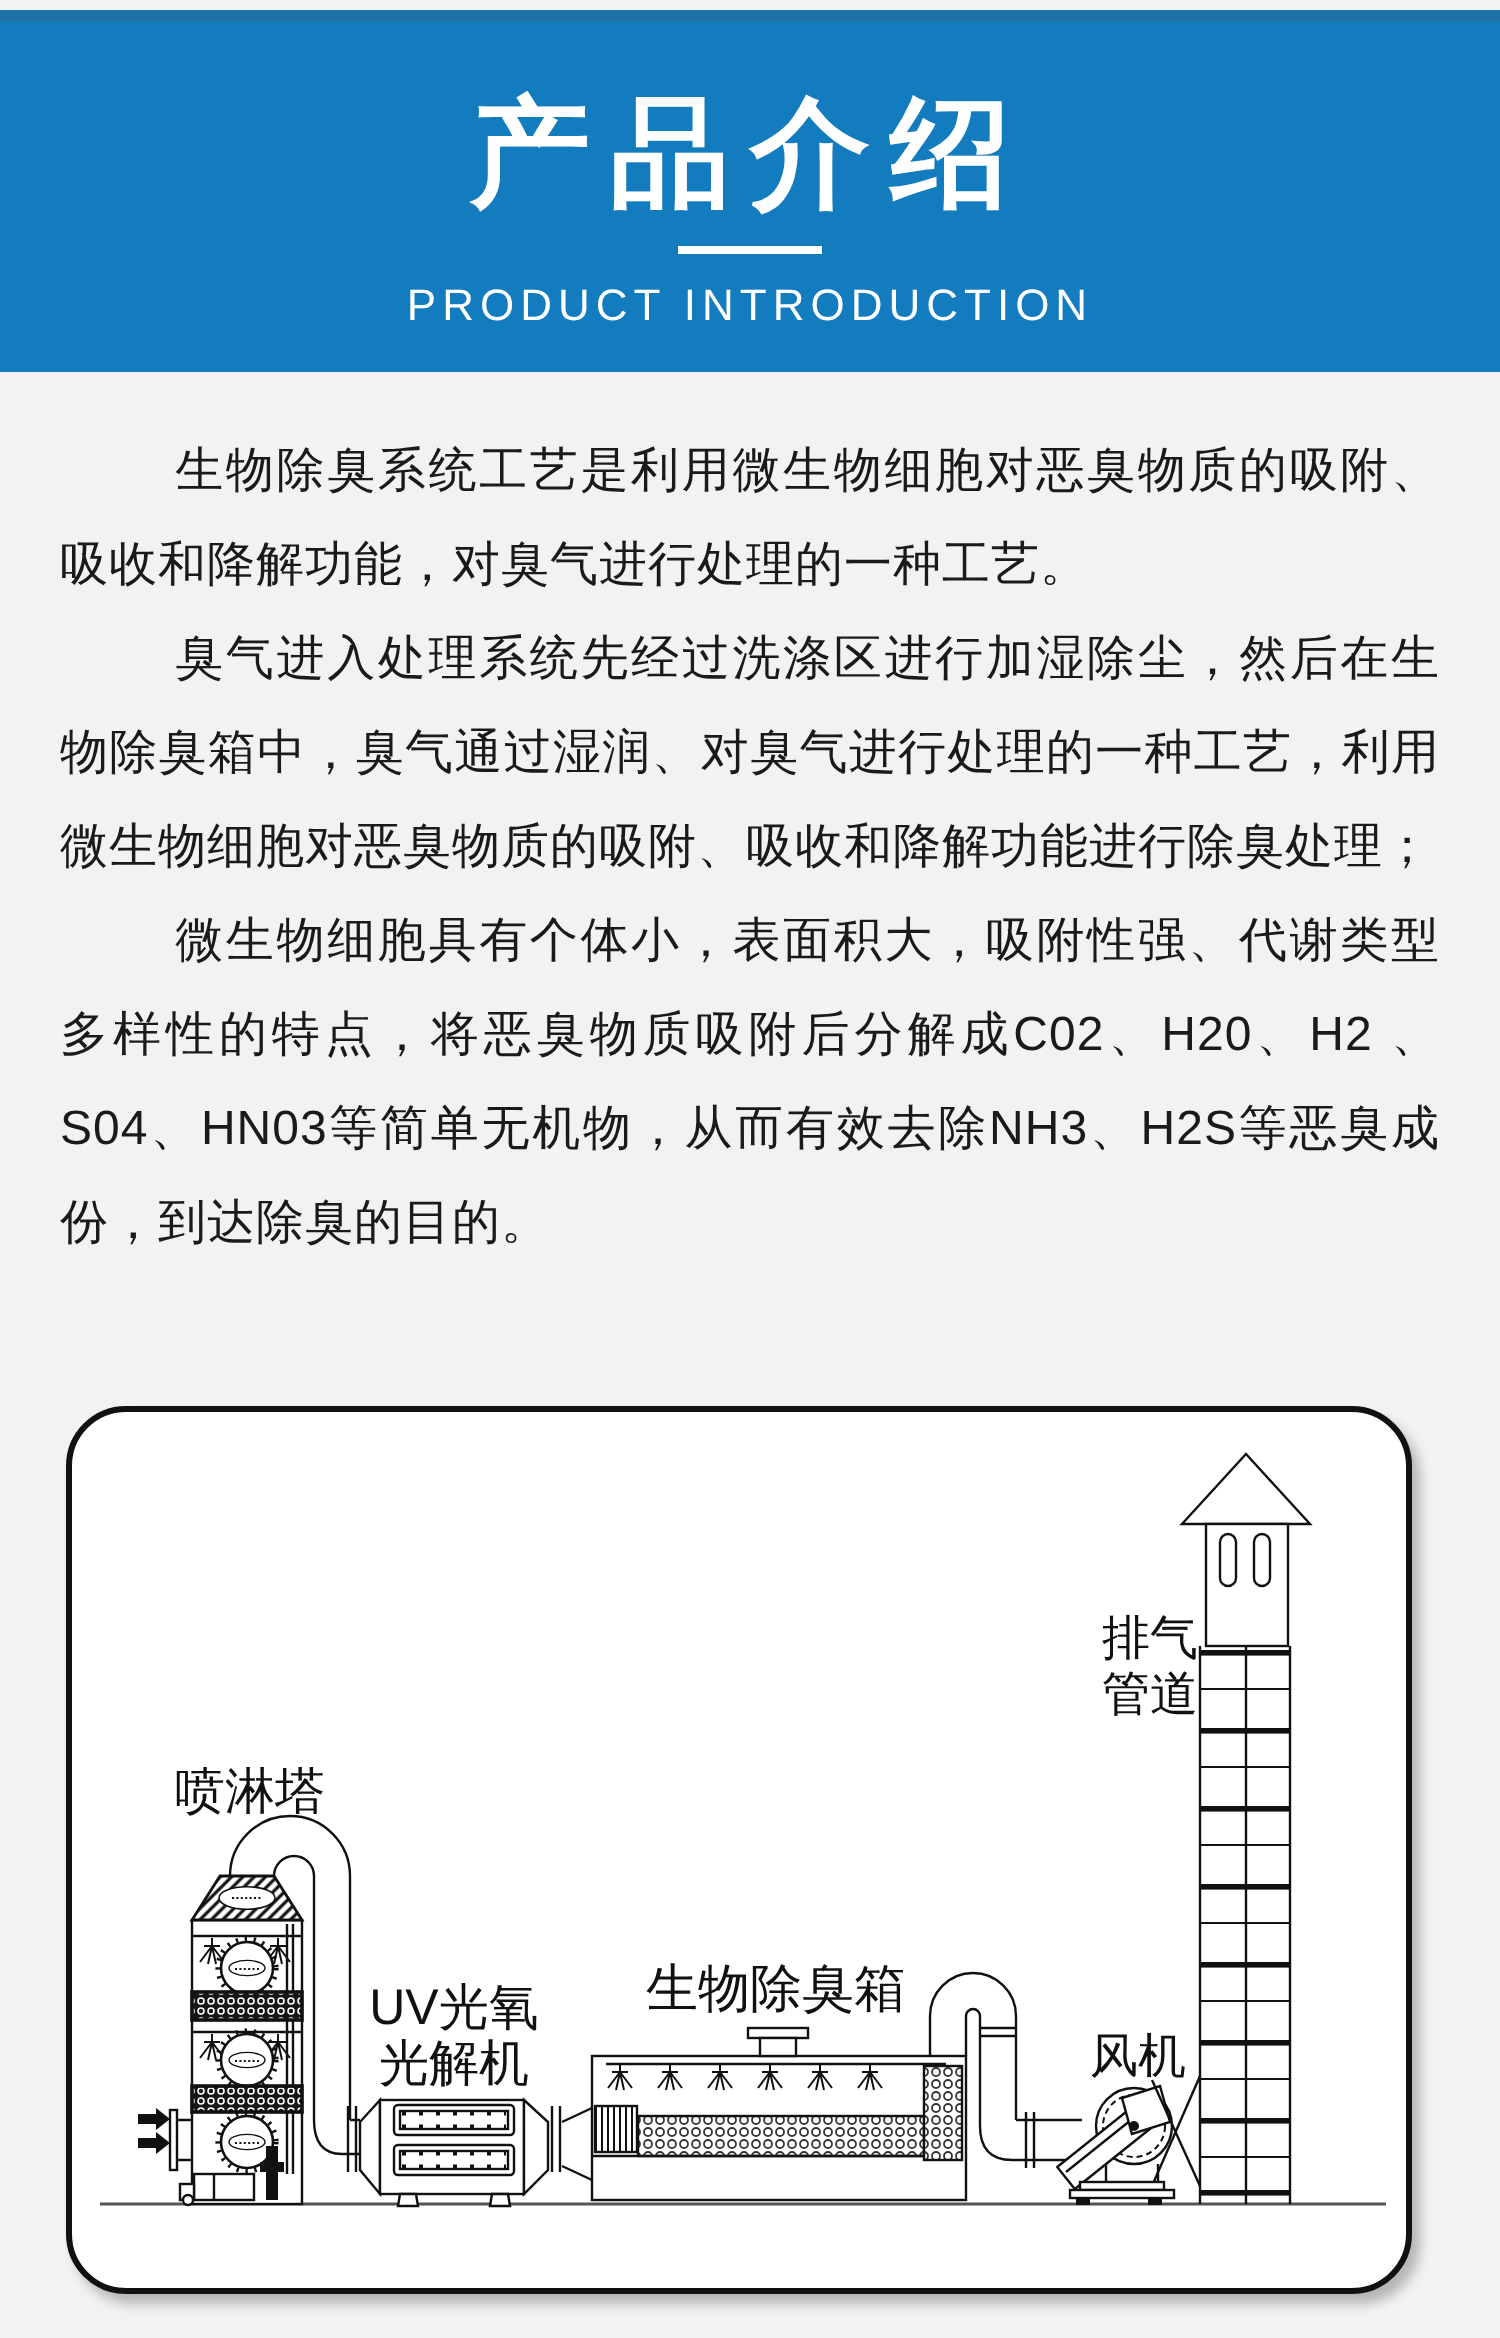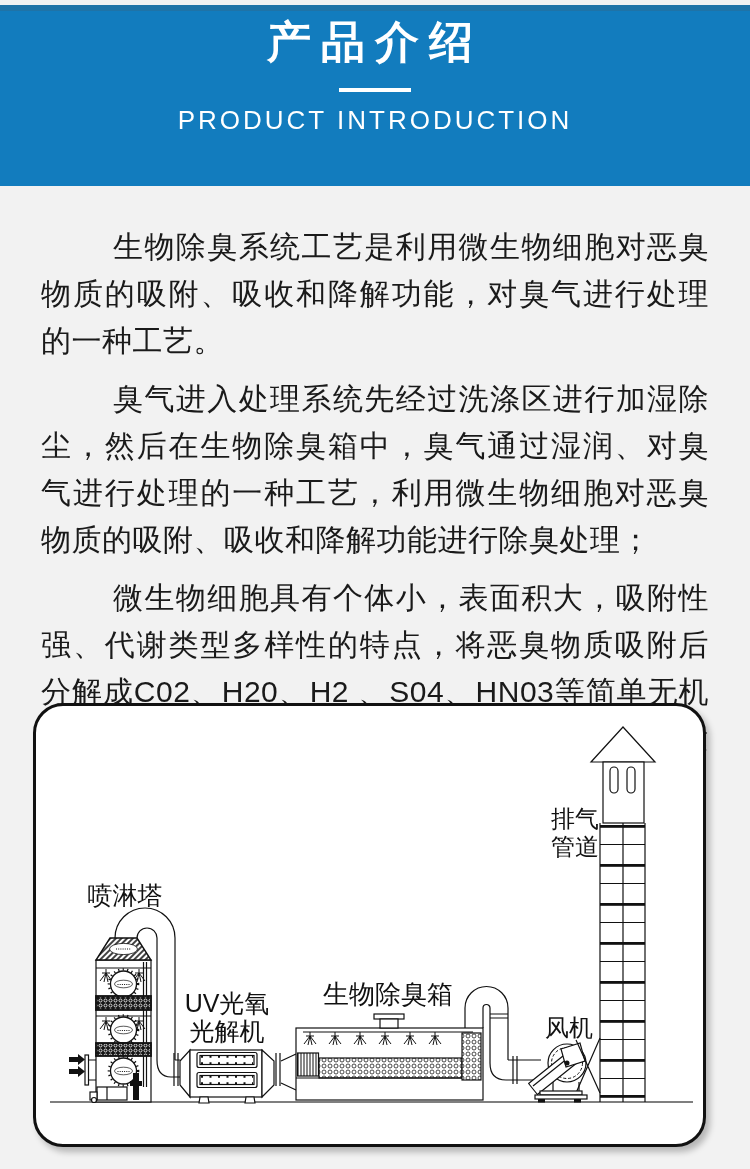--- a/index.html
+++ b/index.html
@@ -1,25 +1,25 @@
 <!DOCTYPE html>
 <html><head>
 <meta charset="utf-8">
 <style>
   html,body{margin:0;padding:0;}
   body{width:750px;height:1169px;background:#f2f2f2;position:relative;overflow:hidden;
        font-family:"Liberation Sans","DejaVu Sans",sans-serif;}
   .banner{position:absolute;left:0;top:5px;width:750px;height:181px;background:#127cbe;
           border-top:6px solid #1f73a7;box-sizing:border-box;text-align:center;}
-  .banner-title{margin:0;color:#ffffff;font-size:44px;font-weight:800;
+  .banner-title{margin:11px;padding-top:24px;color:#ffffff;font-size:60px;font-weight:800;
                 letter-spacing:10px;line-height:62px;}
   .banner-divider{width:72px;height:4px;background:#ffffff;margin:15px auto 13px auto;}
-  .banner-subtitle{color:#ffffff;font-size:26px;font-weight:400;letter-spacing:3px;}
+  .banner-subtitle{color:#ffffff;font-size:22px;font-weight:400;letter-spacing:3px;}
   .content{position:absolute;left:30px;top:212px;width:690px;color:#1a1a1a;}
-  .content p{margin:11px;font-size:30px;line-height:47px;text-indent:2.4em;text-align:justify;
+  .content p{margin:0;font-size:24px;line-height:47px;text-indent:2.4em;text-align:justify;
              text-justify:inter-ideograph;letter-spacing:0.5px;font-weight:400;}
   .card{position:absolute;left:33px;top:703px;width:673px;height:444px;background:#ffffff;
         border:3px solid #111111;border-radius:30px;box-sizing:border-box;
         box-shadow:4px 5px 6px rgba(0,0,0,0.25);}
   .card svg{position:absolute;left:0;top:0;}
   svg .ln{stroke:#111;stroke-width:1.2;fill:none;}
   svg .wt{fill:#fff;stroke:#111;stroke-width:1.2;}
   svg text{font-family:"Liberation Sans","DejaVu Sans",sans-serif;fill:#111;}
 </style>
 </head>

